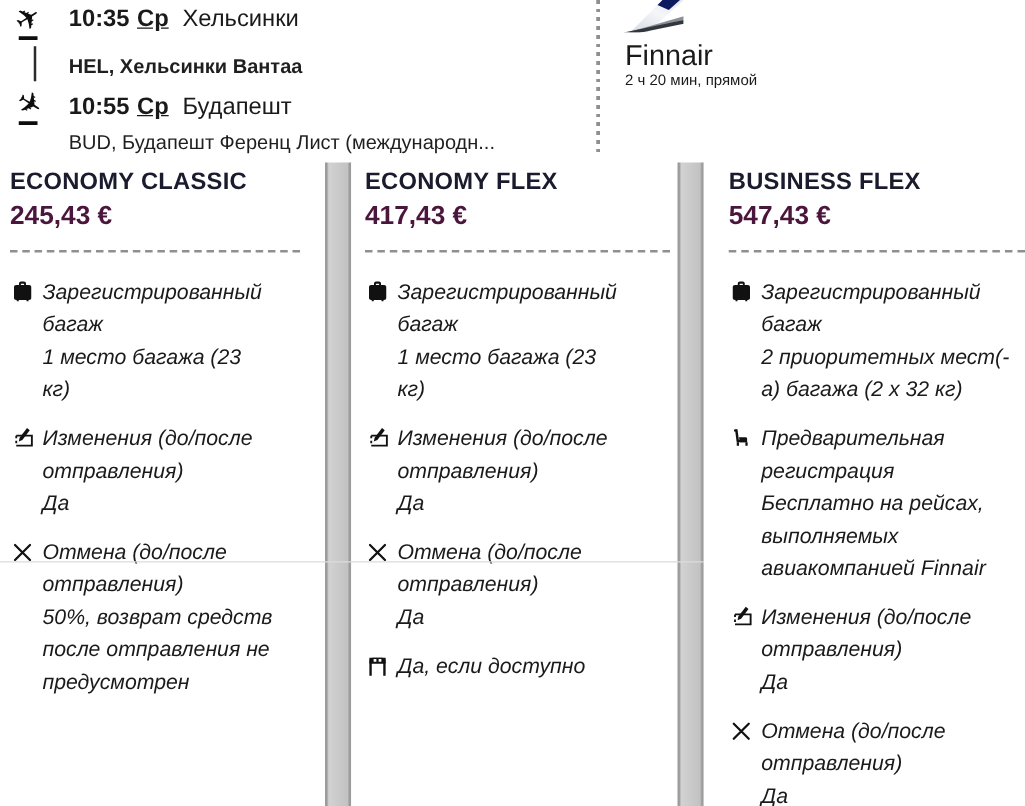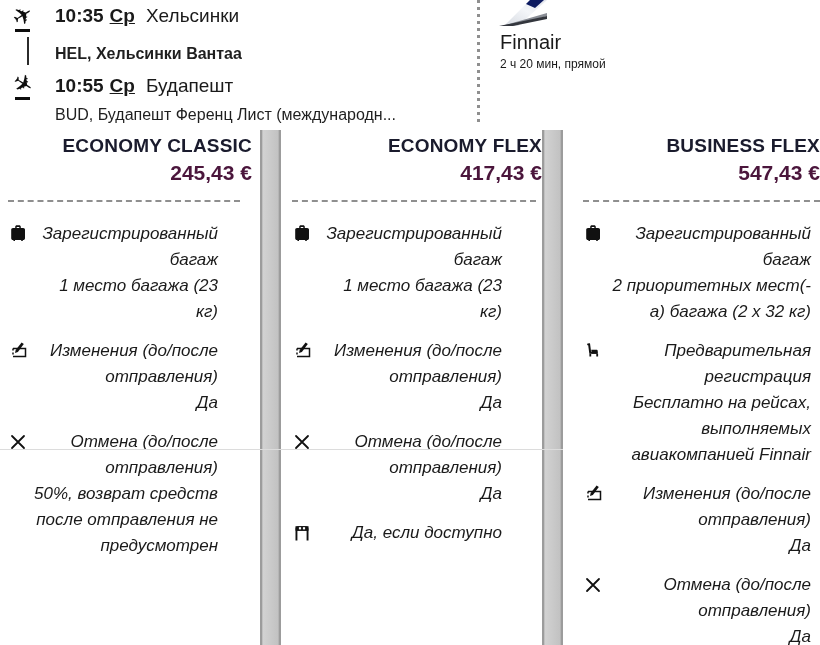--- a/index.html
+++ b/index.html
@@ -18,25 +18,25 @@
   .time-line { position:absolute; left:55px; font-size:19px; line-height:26px; white-space:nowrap; }
   .dep-line { top:3px; } .arr-line { top:73px; }
   .t-bold { font-weight:700; }
   .t-day { font-weight:700; margin-left:6px;text-decoration:underline; }
   .t-city { font-weight:400; margin-left:11px; }
   .airport-line { position:absolute; left:55px; font-size:16px; line-height:22px; color:#1f1f1f; white-space:nowrap; }
   .dep-airport { top:43px;font-weight:bold; } .arr-airport { top:104px; }
   .dotted-divider { position:absolute; left:477px; top:0; width:3px; height:124px;
     background:repeating-linear-gradient(to bottom,#8f8f8f 0 3px, transparent 3px 7px); }
   .logo-box { position:absolute; left:497px; top:0; width:50px; height:26px; overflow:hidden; }
-  .airline-name { position:absolute; left:500px; top:31px; font-size:20px;text-align:center; }
+  .airline-name { position:absolute; left:500px; top:31px; font-size:23px;text-align:center; }
   .flight-duration { position:absolute; left:500px; top:57px; font-size:12px; }
 
   
-  .cards-area { position:absolute; left:0; top:130px; width:764px; height:515px;text-align:right; }
+  .cards-area { position:absolute; left:0; top:130px; width:764px; height:515px; }
   .fare-card { position:absolute; top:0; bottom:0; background:#fff; }
   .card-1 { left:0; width:260px; padding:5px 8px 0 8px; }
   .card-2 { left:281px; width:261px; padding:5px 0 0 11px; }
   .card-3 { left:563px; width:257px; padding:5px 0 0 20px; }
   .divider-bar { position:absolute; top:0; bottom:0; width:21px;
     background:linear-gradient(to right,#9c9c9c 0,#9c9c9c 1.5px,#d2d2d2 3px,#c2c2c2 18px,#9c9c9c 19.5px,#9c9c9c 21px); }
   .divider-1 { left:260px; } .divider-2 { left:542px; }
 
   .fare-title { font-size:19px; font-weight:700; color:#1a1b2d; letter-spacing:.2px; }
   .fare-price { font-size:21px; font-weight:700; color:#4b163c; margin-top:4px; }

